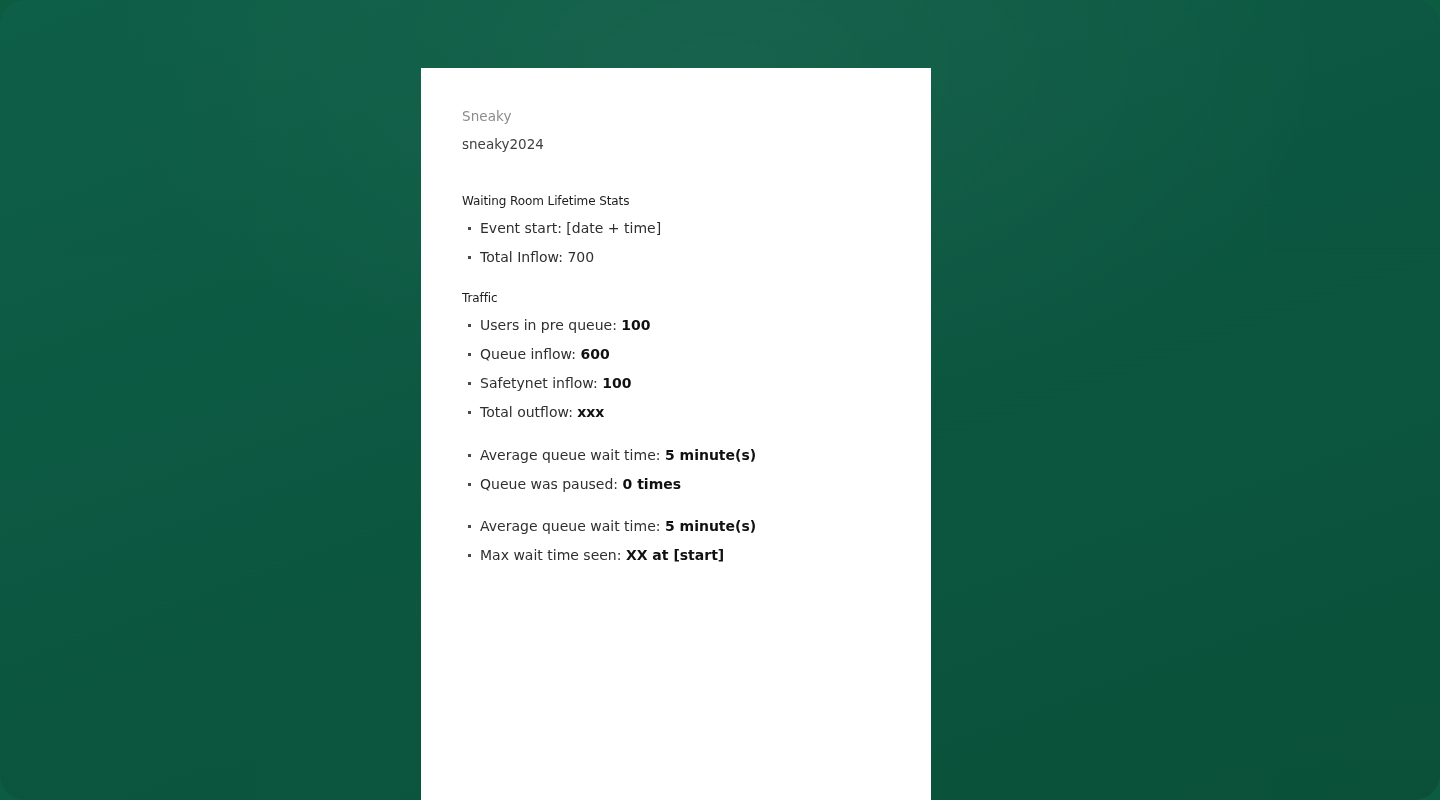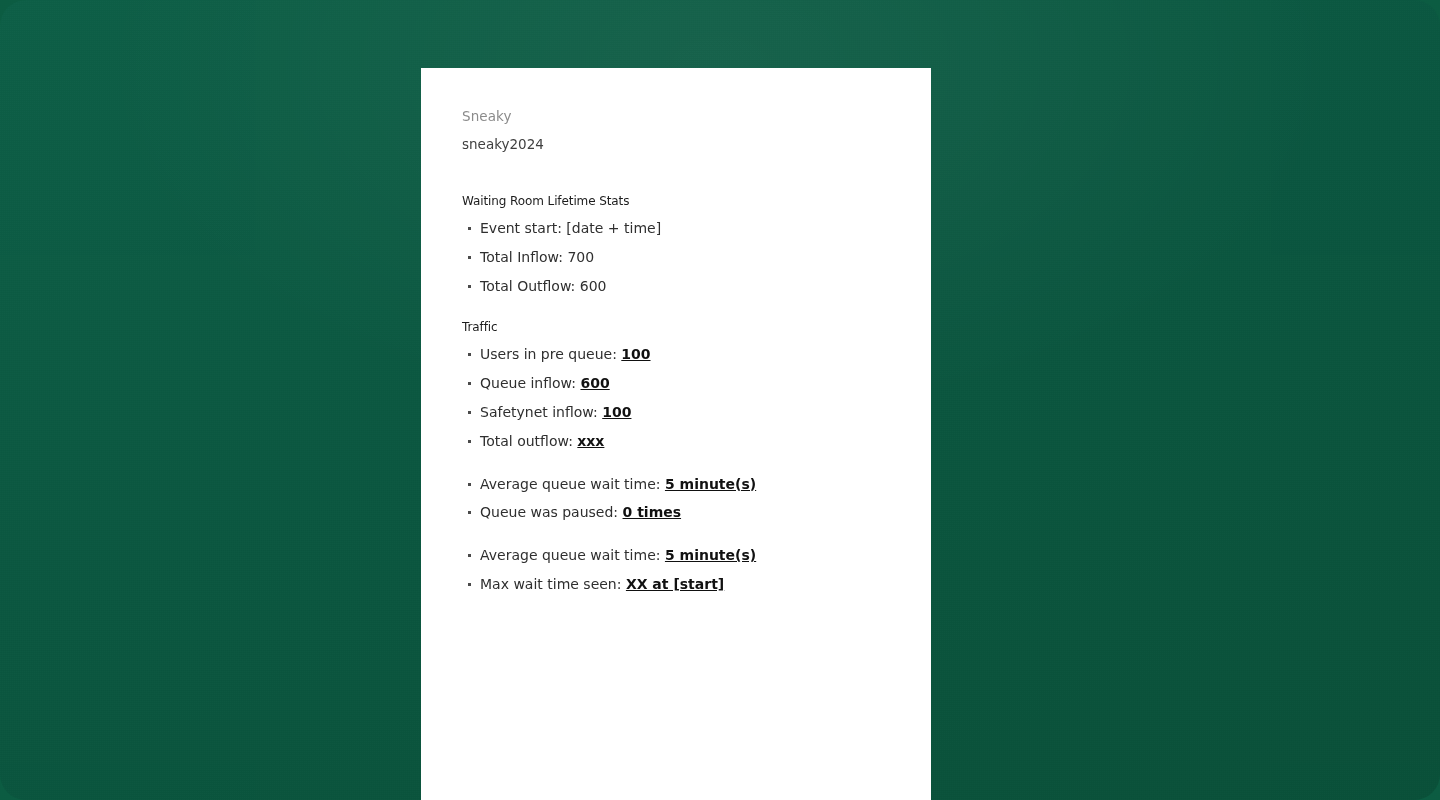--- a/index.html
+++ b/index.html
@@ -112,42 +112,40 @@
     position: absolute;
     left: 6px;
     top: 8px;
     width: 3px;
     height: 3px;
     background: #4a4a4a;
   }
   .bullet-item .val-bold {
     font-weight: bold;
     color: #111111;
-    text-decoration: underline;
   }
 </style>
 </head>
 <body>
 
 <div id="viewport">
   <div id="grain"></div>
 
   <div id="card">
     <div class="card-inner">
 
       <div class="breadcrumb">Sneaky</div>
       <div class="doc-slug">sneaky2024</div>
 
       <div id="sections-root">
           <div class="section first">
             <h2 class="section-heading">Waiting Room Lifetime Stats</h2>
             <ul class="bullet-list">
               <li class="bullet-item"><span>Event start:</span> <span>[date + time]</span></li>
               <li class="bullet-item"><span>Total Inflow:</span> <span>700</span></li>
-              <li class="bullet-item"><span>Total Outflow:</span> <span>600</span></li>
             </ul>
           </div>
           <div class="section">
             <h2 class="section-heading">Traffic</h2>
             <ul class="bullet-list">
               <li class="bullet-item"><span>Users in pre queue:</span> <span class="val-bold">100</span></li>
               <li class="bullet-item"><span>Queue inflow:</span> <span class="val-bold">600</span></li>
               <li class="bullet-item"><span>Safetynet inflow:</span> <span class="val-bold">100</span></li>
               <li class="bullet-item"><span>Total outflow:</span> <span class="val-bold">xxx</span></li>
             </ul>

